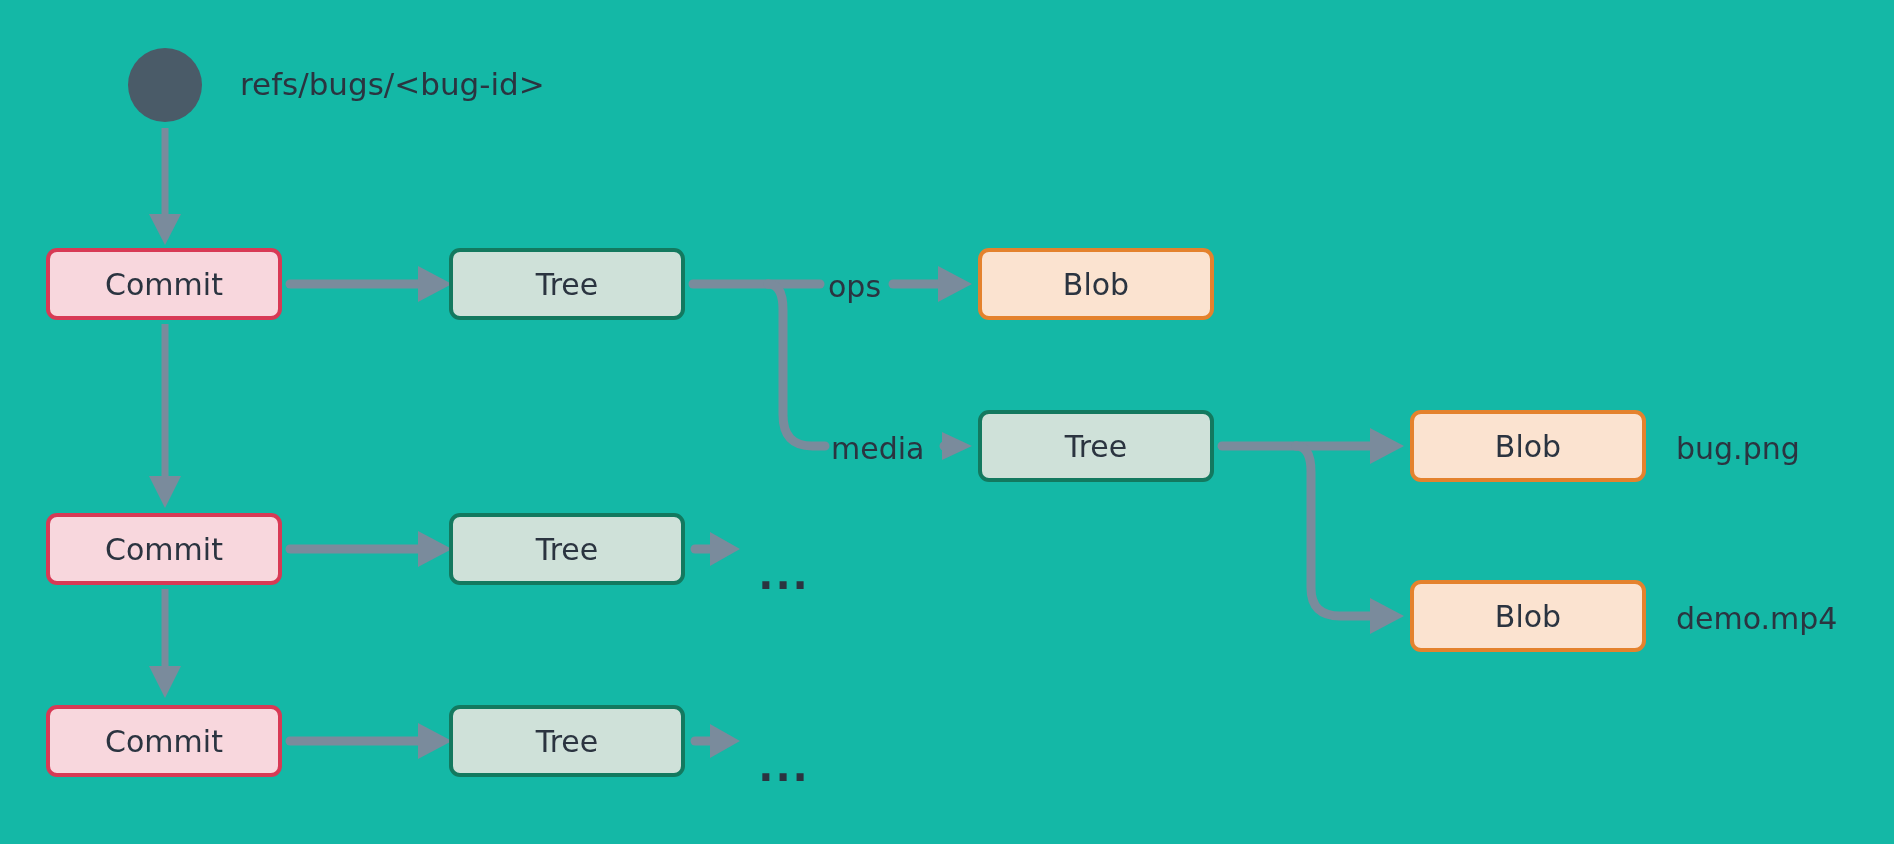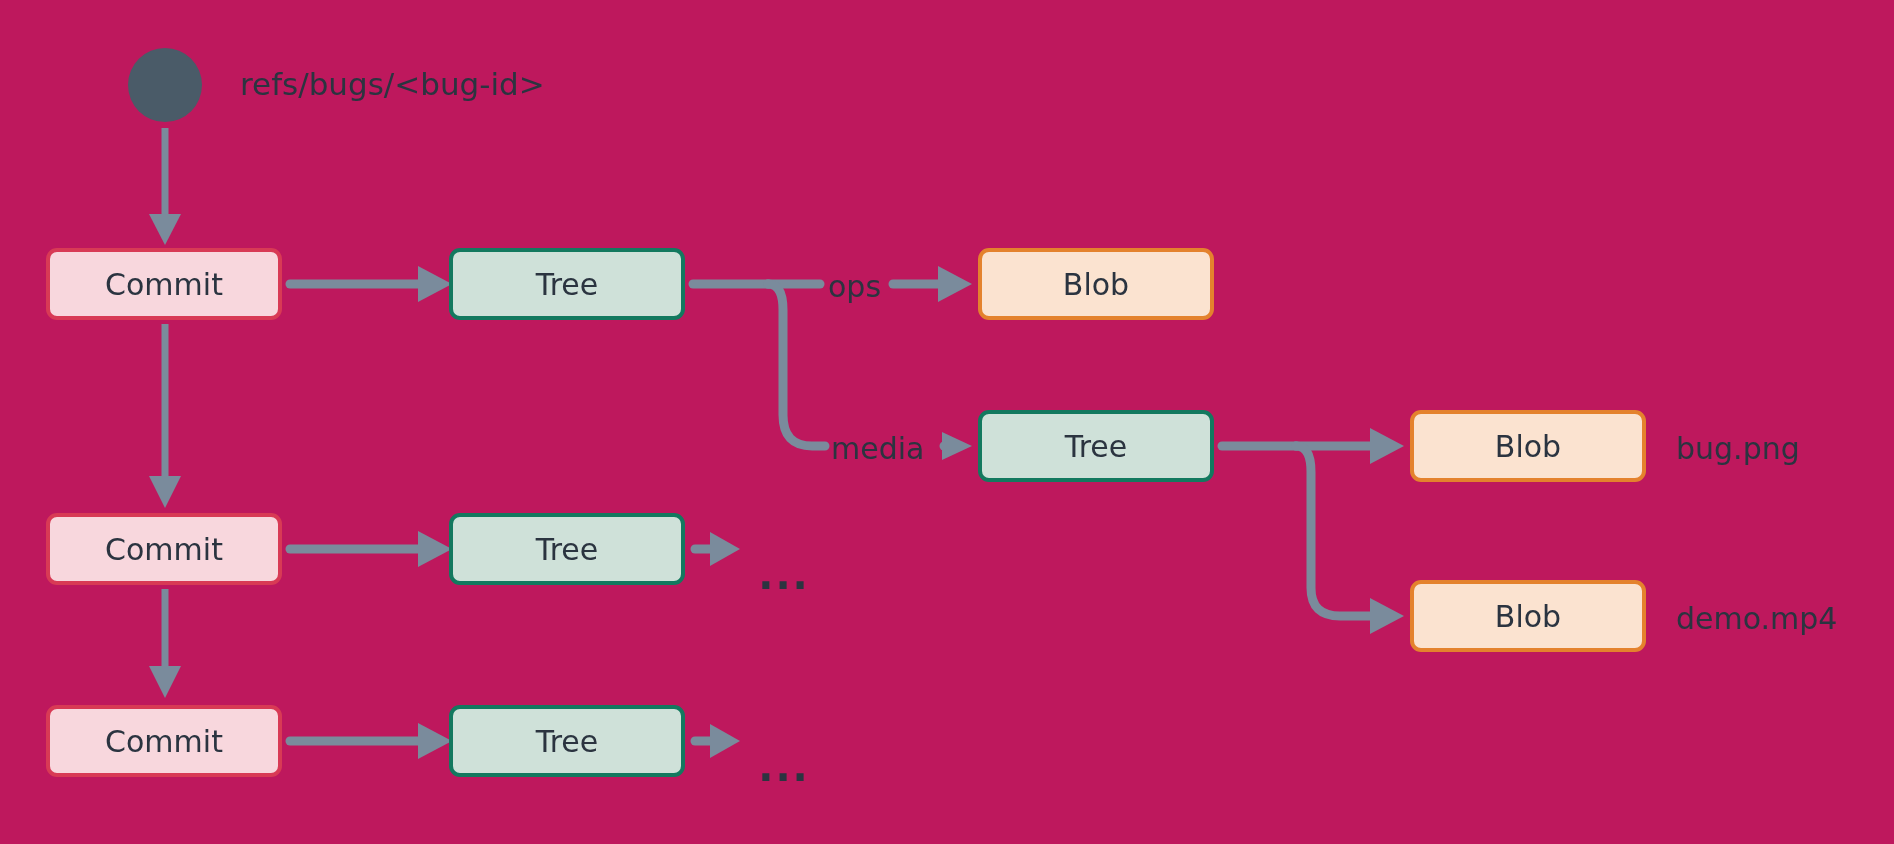--- a/index.html
+++ b/index.html
@@ -10,21 +10,21 @@
   body {
     width: 1894px;
     height: 844px;
     overflow: hidden;
     font-family: "DejaVu Sans", "Liberation Sans", sans-serif;
   }
   #diagram-root {
     position: relative;
     width: 1894px;
     height: 844px;
-    background: #be185d;
+    background: #14b8a6;
   }
   svg#git-object-graph {
     display: block;
     width: 1894px;
     height: 844px;
   }
   .node-label {
     font-family: "DejaVu Sans", "Liberation Sans", sans-serif;
     font-size: 30px;
     fill: #2b3440;

